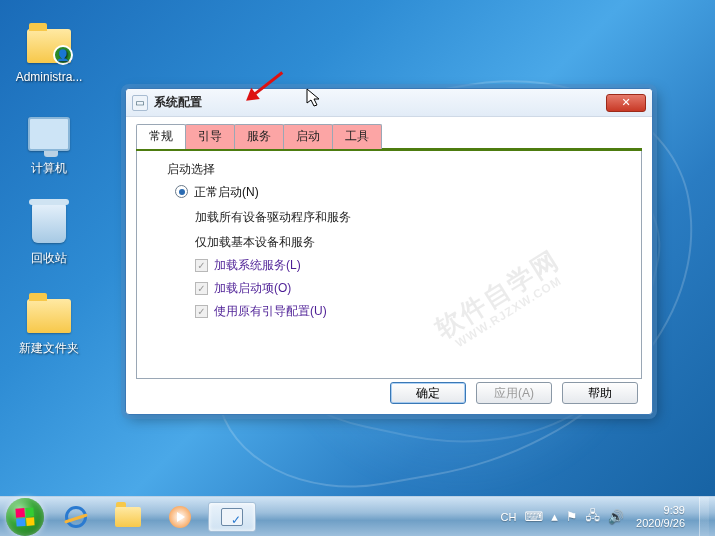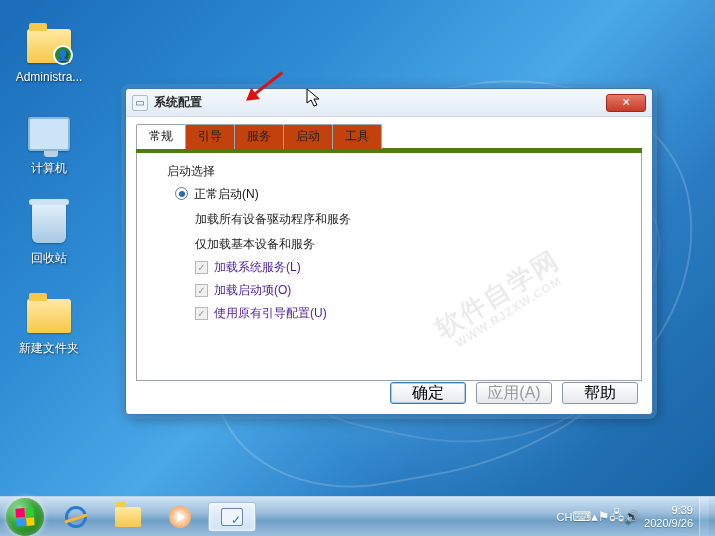--- a/index.html
+++ b/index.html
@@ -20,36 +20,36 @@
 .bin-ico::before{content:""; position:absolute; top:-4px; left:-3px; right:-3px; height:6px; background:#cfe3f2; border-radius:3px;}
 
 
 .dialog { position: absolute; left: 125px; top: 88px; width: 528px; height: 327px; background: #fff; border: 1px solid #3a78b5; box-shadow: 0 0 0 4px rgba(76,140,198,0.55), 4px 4px 14px rgba(0,0,0,0.35); border-radius: 4px; }
 .dlg-titlebar { height: 28px; background: linear-gradient(#f4f8fd,#e2ecf7); border-bottom: 1px solid #cfd9e6; display:flex; align-items:center; padding: 0 6px; border-radius: 4px 4px 0 0;}
 .dlg-titlebar .ticon { width:16px; height:16px; background:#eef4fa; border:1px solid #a8bcd2; border-radius:2px; margin-right:6px; display:flex; align-items:center; justify-content:center; font-size:10px; color:#356;}
 .dlg-title { color:#2a2a2a; font-size:12px; flex:1;font-weight:bold; }
 .dlg-close { width:40px; height:18px; background: linear-gradient(#e67a6b,#c83926); border:1px solid #9c2a1a; border-radius:3px; color:#fff; display:flex; align-items:center; justify-content:center; font-size:11px;}
 .dlg-body { padding: 6px 10px 10px 10px; }
 
-.tabs { display:flex; border-bottom:5px solid #4d7c0f; position:relative; }
-.tab { padding: 3px 12px 4px; font-size:12px; color:#222; border:1px solid #9aa7b5; border-bottom:none; background:#c2410c; margin-right:-1px; border-radius:2px 2px 0 0; cursor:pointer; position:relative; top:1px;}
+.tabs { display:flex; border-bottom:3px solid #4d7c0f; position:relative; }
+.tab { padding: 3px 12px 4px; font-size:12px; color:#222; border:1px solid #9aa7b5; border-bottom:none; background:#fca5a5; margin-right:-1px; border-radius:2px 2px 0 0; cursor:pointer; position:relative; top:1px;}
 .tab.active { background:#fff; z-index:2; }
 .tab-panel { border:1px solid #9aa7b5; border-top:none; padding:10px 30px 14px; height: 228px; background:#fff;}
 
 .groupbox-title { font-size:12px; color:#222; margin-bottom:6px; }
 .radio-row { display:flex; align-items:flex-start; margin: 6px 0 2px 8px; font-size:12px; color:#111;}
 .radio-sub { font-size:12px; color:#222; margin: 8px 0 6px 28px;}
 .radio { width:13px; height:13px; border:1px solid #6a7a8a; border-radius:50%; margin-right:6px; margin-top:1px; display:inline-flex; align-items:center; justify-content:center; background:#fff;}
 .radio.checked::after{content:""; width:6px; height:6px; background:#2a6bb2; border-radius:50%;}
 .check-row { display:flex; align-items:center; margin: 6px 0 2px 28px; font-size:12px; color:#4c1d95;}
 .checkbox { width:13px; height:13px; border:1px solid #b8b8b8; background:#f0f0f0; margin-right:6px; display:inline-flex; align-items:center; justify-content:center; color:#9a9a9a; font-size:10px;}
 .checkbox::after{content:"✓";}
 
 .dlg-buttons { position:absolute; right:14px; bottom:10px; display:flex; gap:10px;}
-.btn { min-width:76px; height:22px; font-size:16px; border:1px solid #8a98a6; background:linear-gradient(#fefefe,#e6e9ed); border-radius:3px; cursor:pointer; padding:0 10px;}
+.btn { min-width:76px; height:22px; font-size:12px; border:1px solid #8a98a6; background:linear-gradient(#fefefe,#e6e9ed); border-radius:3px; cursor:pointer; padding:0 10px;}
 .btn.default { border-color:#3a78b5; box-shadow: inset 0 0 0 1px rgba(120,180,240,0.6); }
 .btn:disabled { color:#9a9a9a; }
 
 
 .red-arrow { position:absolute; left:255px; top:62px; transform: rotate(52deg); }
 .cursor { position:absolute; left:306px; top:88px; }
 
 
 .watermark { position:absolute; left:305px; top:190px; color:rgba(0,0,0,0.08); font-size:26px; font-weight:bold; transform:rotate(-32deg); pointer-events:none; letter-spacing:2px; text-align:center; line-height:1.1;}
 
@@ -61,21 +61,21 @@
 .tb-item { width:48px; height:30px; margin:0 2px; border-radius:3px; display:flex; align-items:center; justify-content:center; }
 .tb-item.active { background: linear-gradient(#eaf3fb,#cfe2f2); border:1px solid #a6c0d8; box-shadow: inset 0 0 4px #fff;}
 .ie-ico { width:22px; height:22px; border:3px solid #2a7ad0; border-radius:50%; position:relative; }
 .ie-ico::after{content:""; position:absolute; left:-4px; right:-4px; top:8px; height:3px; background:#f6b53a; transform:rotate(-18deg); border-radius:2px;}
 .explorer-ico { width:26px; height:20px; background:linear-gradient(#ffe9a3,#f7c84a); border-radius:2px; position:relative;}
 .explorer-ico::before{content:""; position:absolute; top:-5px; left:1px; width:10px; height:5px; background:#f7c84a; border-radius:2px 2px 0 0;}
 .wmp-ico { width:22px; height:22px; border-radius:50%; background:radial-gradient(#fff,#f68a2a); display:flex; align-items:center; justify-content:center;}
 .wmp-ico::after{content:""; border-left:8px solid #fff; border-top:5px solid transparent; border-bottom:5px solid transparent; margin-left:2px;}
 .msconfig-ico { width:22px; height:18px; background:#eef4fa; border:1px solid #6a88a6; border-radius:2px; position:relative;}
 .msconfig-ico::after{content:"✓"; color:#2a7ad0; font-size:12px; position:absolute; right:1px; bottom:-2px;}
-.tray { margin-left:auto; display:flex; align-items:center; padding-right:6px; color:#fff; font-size:11px; text-shadow: 0 1px 1px rgba(0,0,0,0.3);}
+.tray { margin-left:auto; display:flex; align-items:center; gap:8px; padding-right:6px; color:#fff; font-size:11px; text-shadow: 0 1px 1px rgba(0,0,0,0.3);}
 .tray .glyph { font-size:13px; }
 .clock { text-align:right; line-height:1.15; padding: 0 6px 0 4px;}
 .show-desktop { width:10px; height:40px; border-left:1px solid rgba(255,255,255,0.4); background: linear-gradient(rgba(255,255,255,0.2), rgba(255,255,255,0.05)); }
 </style>
 </head>
 <body>
 
 <div class="wallpaper-glow"></div>
 <div class="wallpaper-swirl"></div>
 <div class="wallpaper-swirl2"></div>

